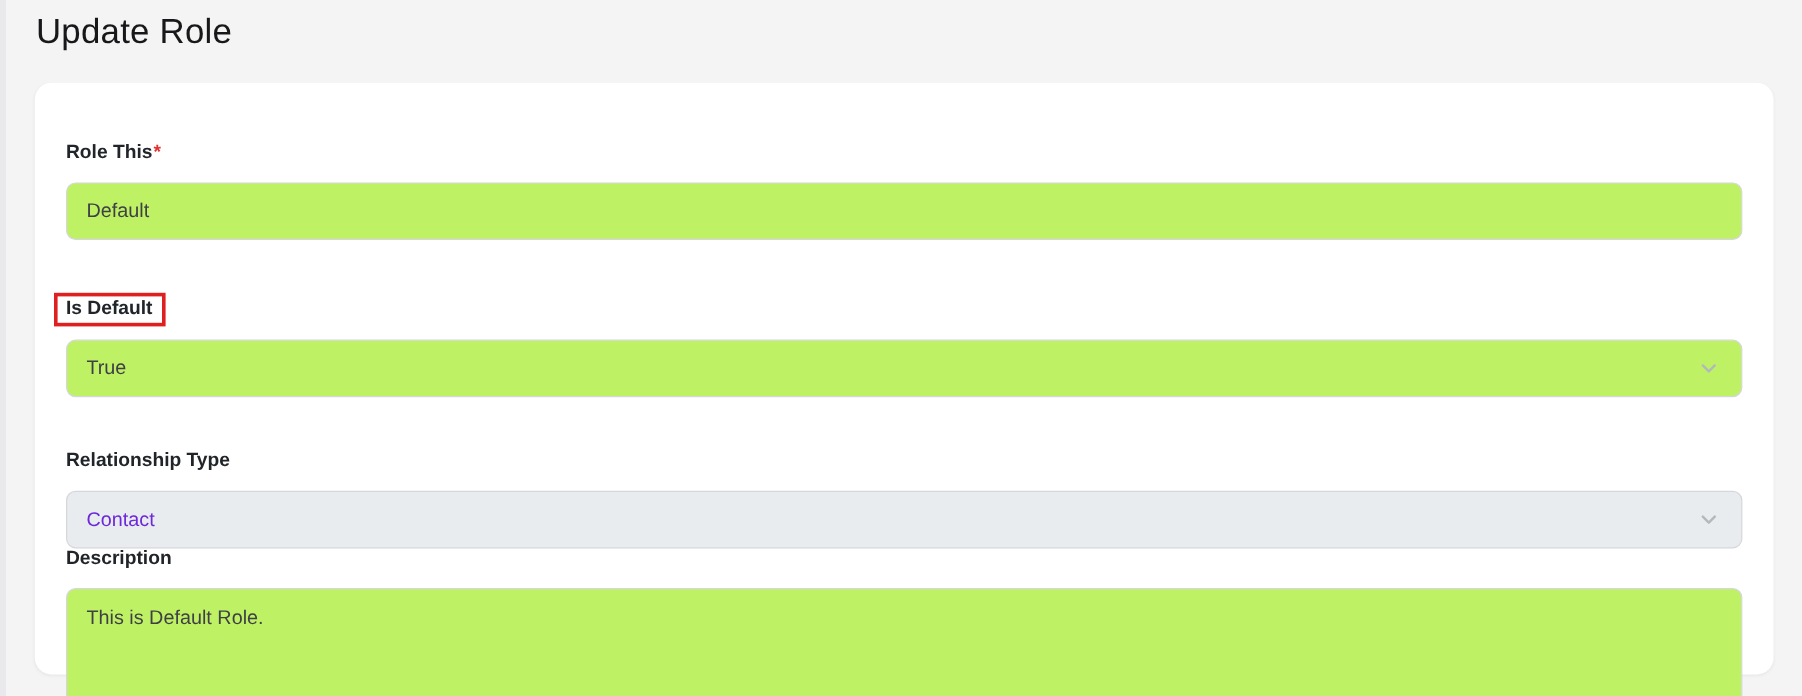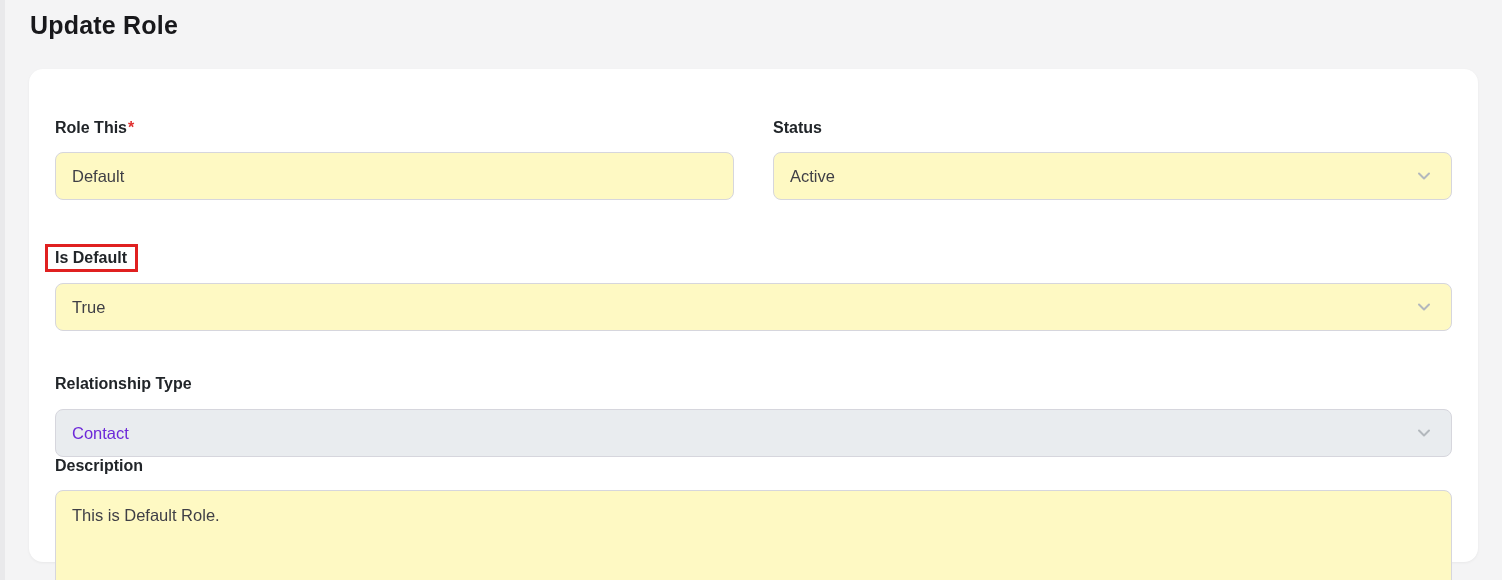--- a/index.html
+++ b/index.html
@@ -8,21 +8,21 @@
     font-family: "Liberation Sans", "DejaVu Sans", sans-serif;
     background: #f4f4f5;
     overflow: hidden;
   }
   .left-strip {
     position: absolute; left: 0; top: 0; bottom: 0;
     width: 5px; background: #e9e9eb;
   }
   .page-title {
     position: absolute; left: 30px; top: 11px;
-    font-size: 25px; font-weight: 700; color: #18181b;
+    font-size: 29px; font-weight: 400; color: #18181b;
     letter-spacing: 0.2px;
   }
   .card {
     position: absolute; left: 29px; top: 69px;
     width: 1449px; height: 493px;
     background: #ffffff;
     border-radius: 14px;
     box-shadow: 0 1px 3px rgba(0,0,0,0.05);
     padding: 50px 26px 50px 26px;
   }
@@ -45,21 +45,21 @@
     border: 3px solid #e02020;
     padding: 0 8px 0 7px;
     margin-left: -10px;
     background: transparent;
   }
   .text-input, .select-box, .textarea-box {
     width: 100%;
     height: 48px;
     border: 1px solid #d6d6dd;
     border-radius: 8px;
-    background: #fef9c3;
+    background: #bef264;
     font-family: "Liberation Sans", "DejaVu Sans", sans-serif;
     font-size: 16.5px;
     color: #3f3f46;
     padding: 0 16px;
     outline: none;
   }
   .select-box {
     position: relative;
     display: flex; align-items: center;
     cursor: pointer;
@@ -94,33 +94,20 @@
 <div class="card">
 
   <div class="form-row row-1">
     <div class="field">
       <div class="field-label-line">
         <span>Role This</span>
           <span class="required-marker">*</span>
       </div>
       <input class="text-input" type="text" value="Default" style="">
     </div>
-    <div class="field">
-      <div class="field-label-line">
-        <span>Status</span>
-      </div>
-      <div class="select-box">
-        <span>Active</span>
-        <span class="chevron">
-          <svg width="16" height="16" viewBox="0 0 16 16" fill="none">
-            <polyline points="3,5.5 8,10.5 13,5.5" stroke="#b3b8bd" stroke-width="2" stroke-linecap="round" stroke-linejoin="round"></polyline>
-          </svg>
-        </span>
-      </div>
-    </div>
   </div>
 
   <div class="form-row row-2">
     <div class="field">
       <div class="field-label-line tall">
         <span class="red-annotation-box">
           <span>Is Default</span>
         </span>
       </div>
       <div class="select-box">

